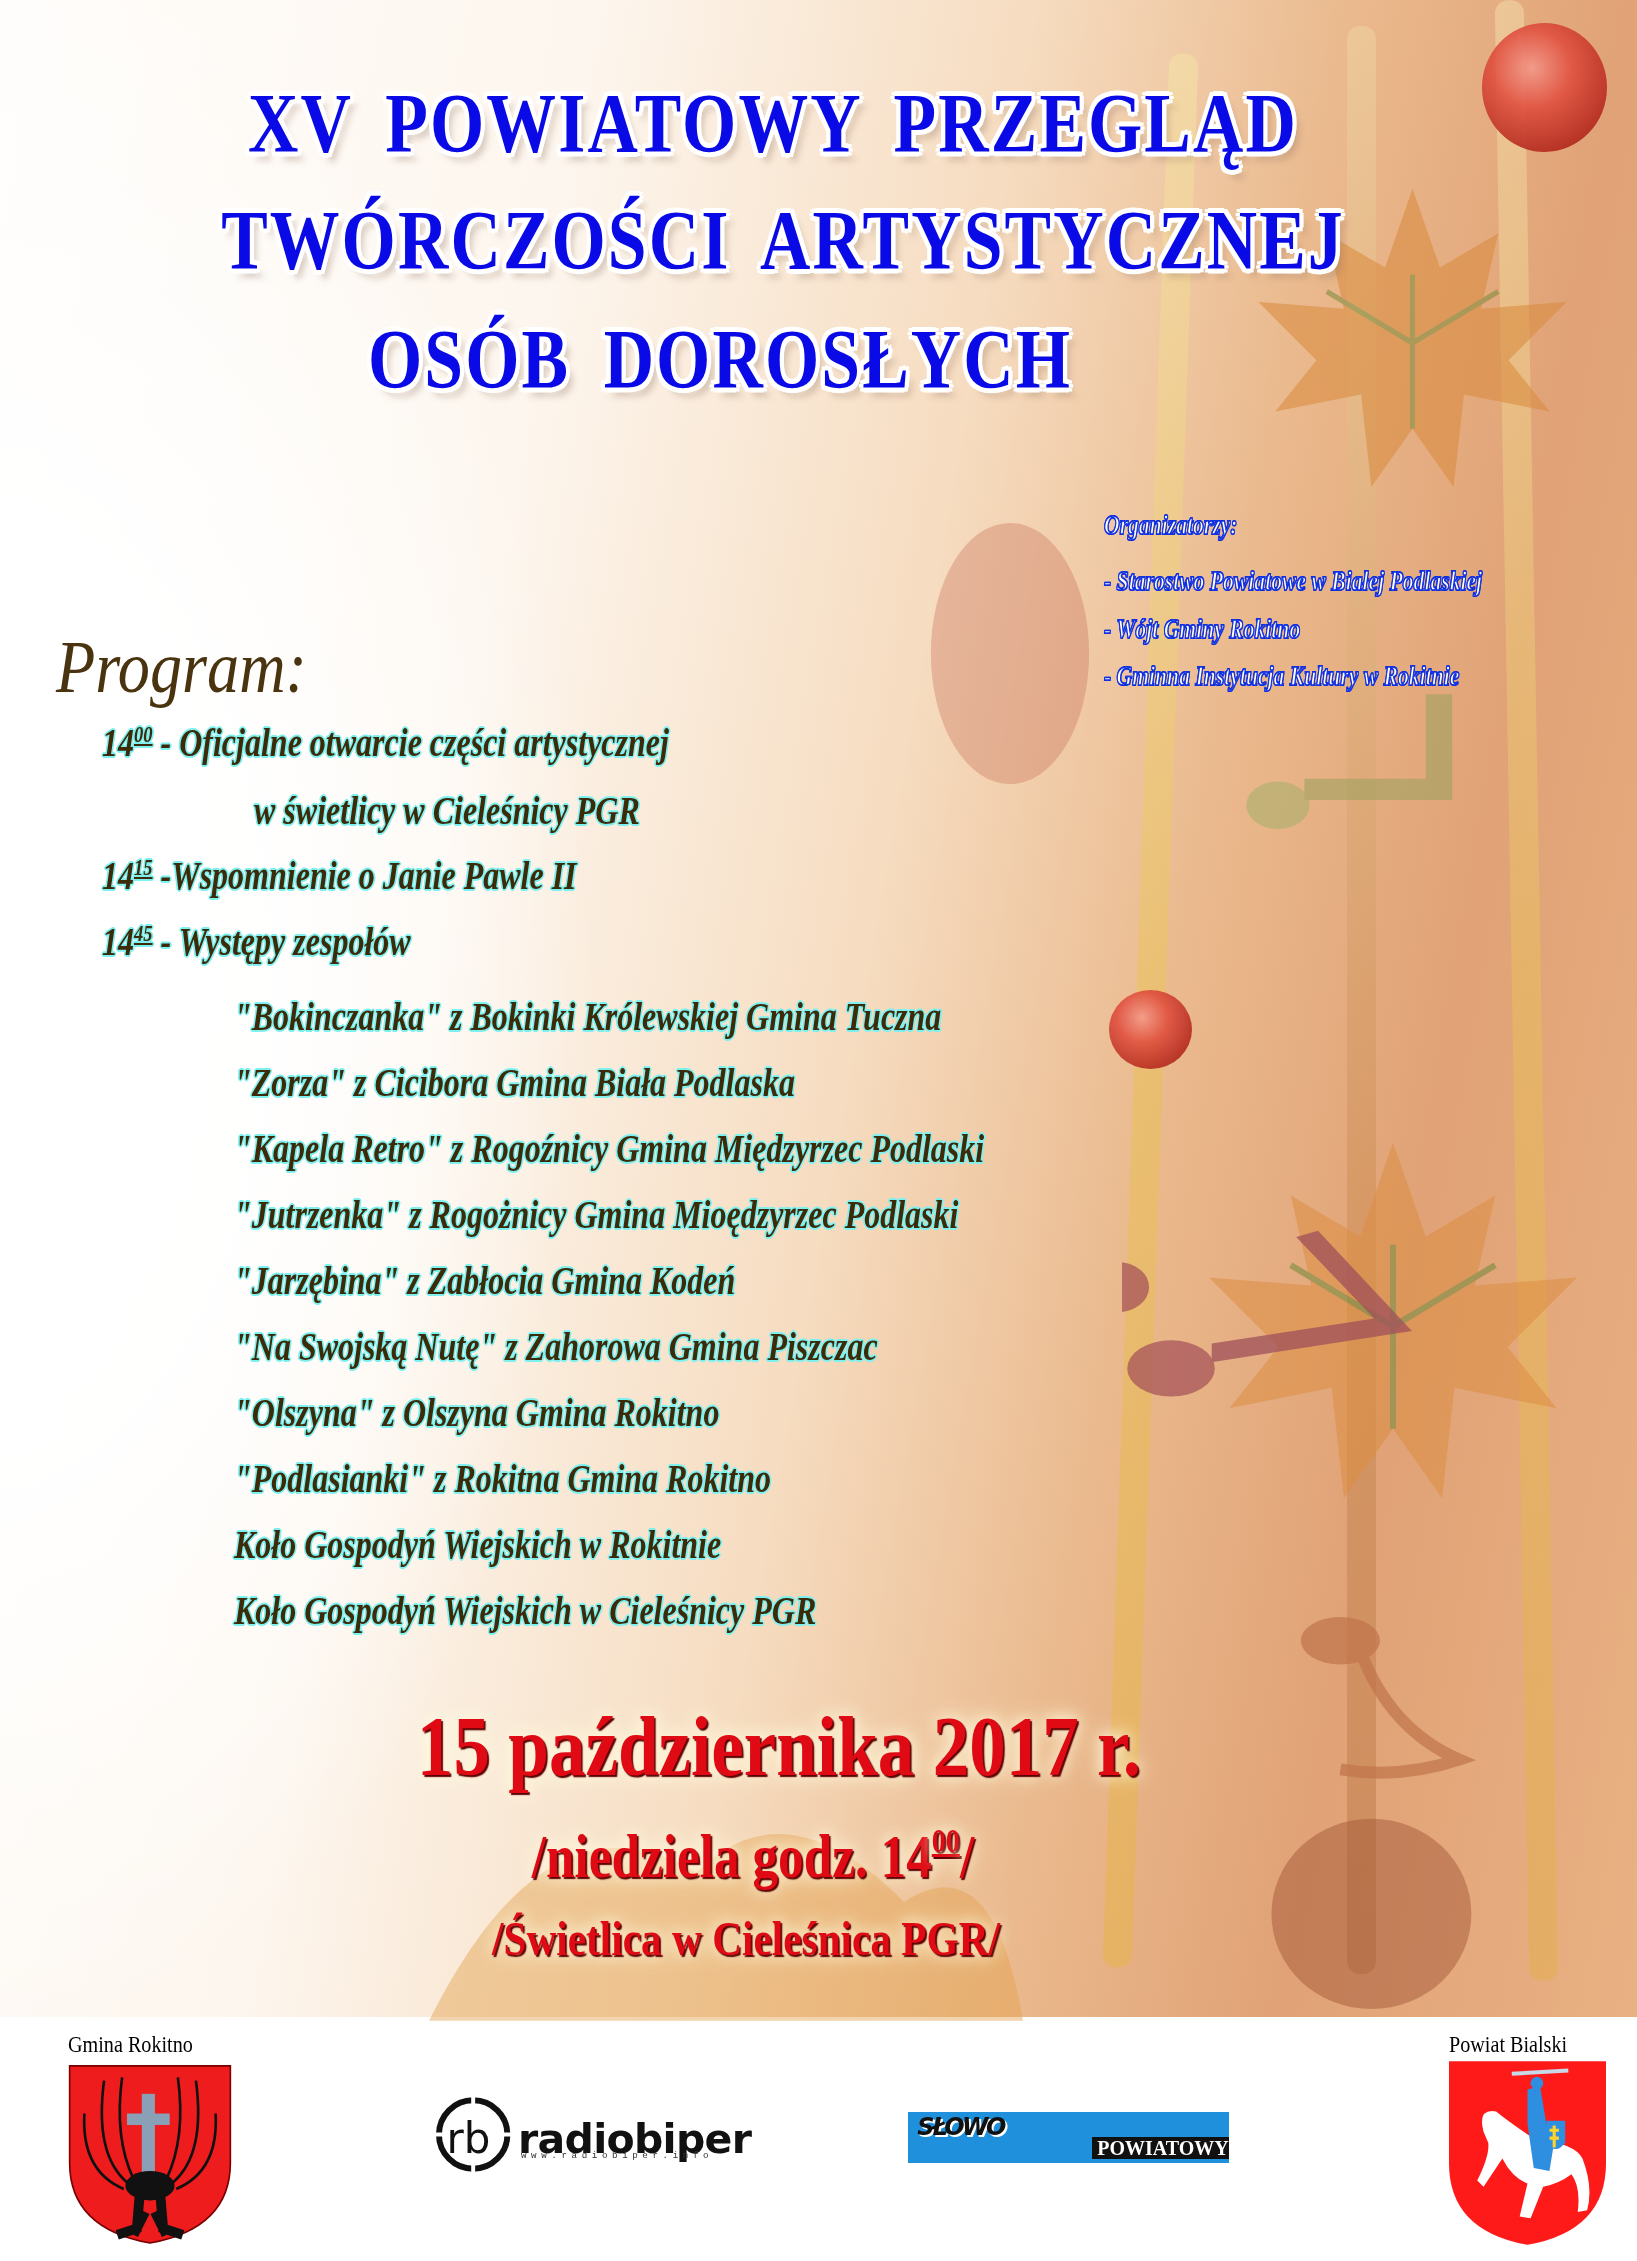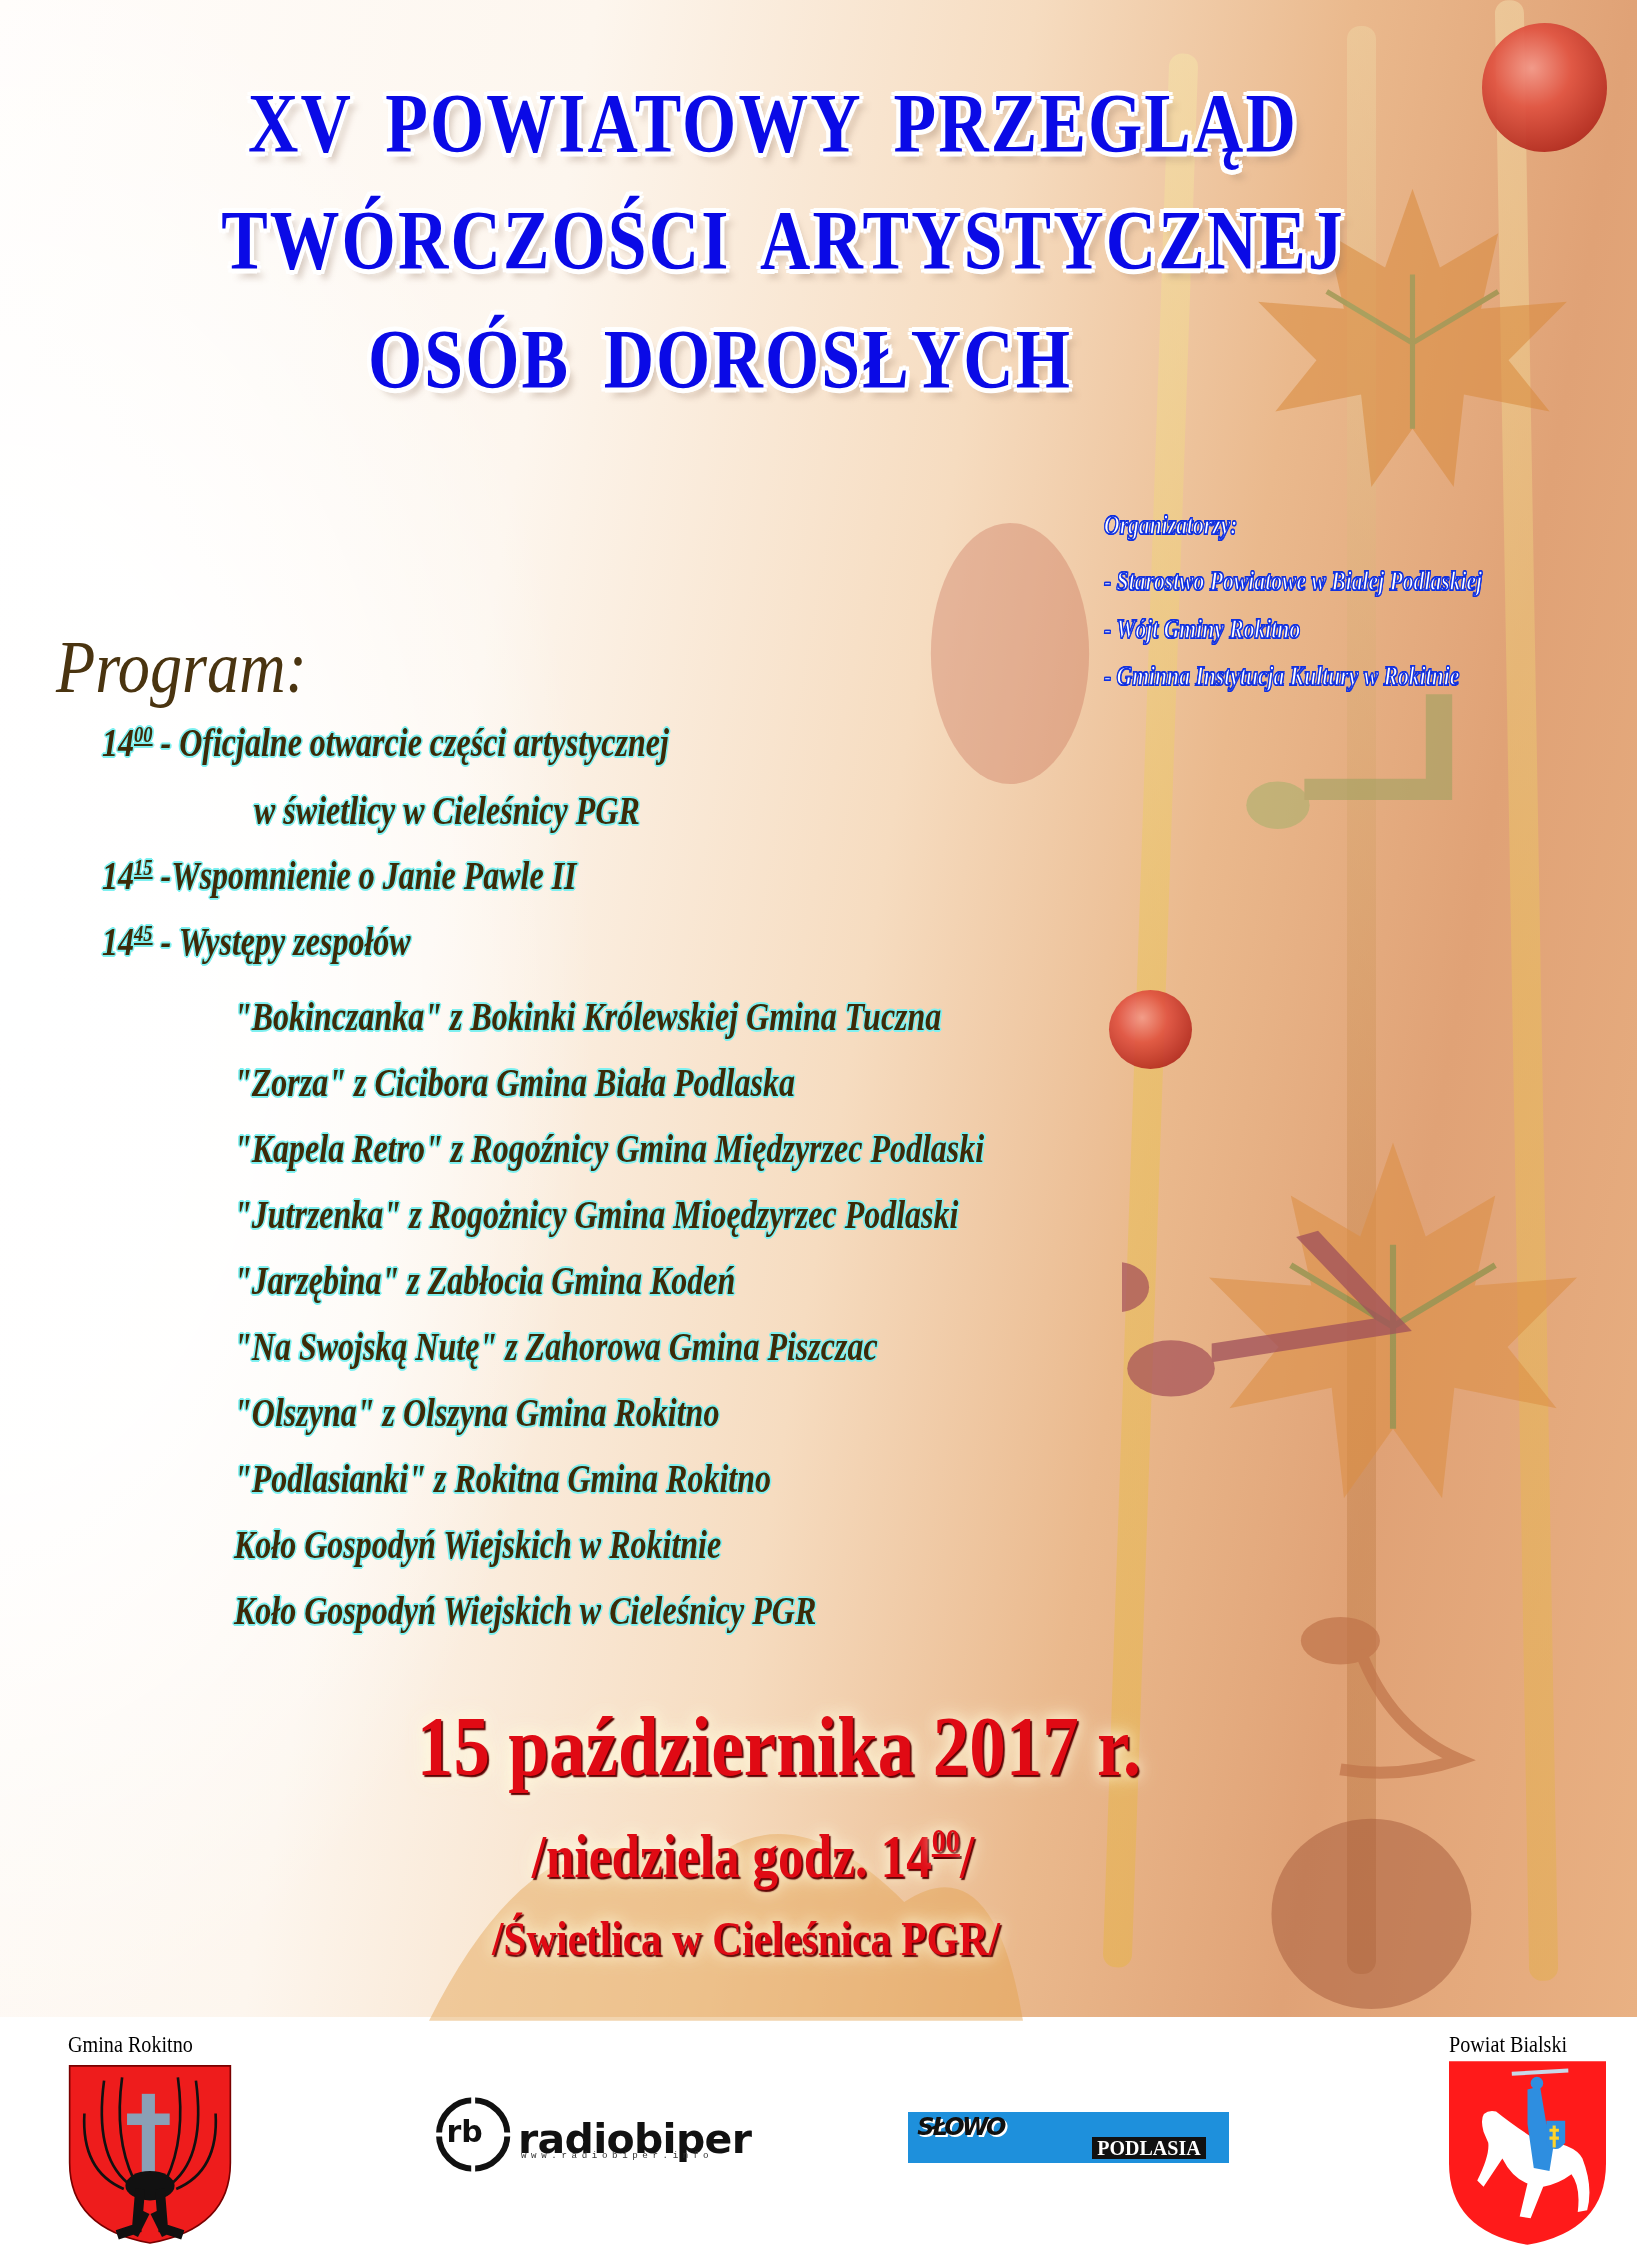--- a/index.html
+++ b/index.html
@@ -206,28 +206,28 @@
   <path d="M44 76 L42 100 L30 104 M56 76 L58 100 L70 104 M47 90 L40 104 M53 90 L60 104" stroke="#111" stroke-width="6" fill="none"></path>
   <path d="M36 72 Q16 55 22 10 M64 72 Q84 55 78 10 M40 70 Q28 45 33 8 M60 70 Q72 45 67 8 M34 76 Q8 65 10 30 M66 76 Q92 65 90 30" stroke="#111" stroke-width="1.6" fill="none"></path>
 </svg>
 
 <div class="radio-logo">
   <svg width="83" height="79" viewBox="0 0 125 120" style="position:absolute; left:0; top:0;">
     <circle cx="62" cy="60" r="52" stroke="#111" stroke-width="9" fill="none"></circle>
     <line x1="62" y1="0" x2="62" y2="120" stroke="#fff" stroke-width="6"></line>
     <line x1="0" y1="60" x2="125" y2="60" stroke="#fff" stroke-width="6"></line>
   </svg>
-  <span style="position:absolute; left:14.5px; top:18.5px; font-family:'DejaVu Sans',sans-serif; font-weight:bold; font-size:30px; color:#111;">rb</span>
+  <span style="position:absolute; left:14.5px; top:18.5px; font-family:'DejaVu Sans',sans-serif; font-weight:normal; font-size:42px; color:#111;">rb</span>
   <span style="position:absolute; left:86px; top:0; font-family:'DejaVu Sans',sans-serif; font-weight:bold; font-size:41px; color:#111; letter-spacing:-0.7px;margin-top:20px;">radiobiper</span>
   <span style="position:absolute; left:89px; top:55px; font-family:Liberation Mono, monospace; font-size:9.2px; color:#333; letter-spacing:4.6px;">www.radiobiper.info</span>
 </div>
 
 <div class="slowo-logo">
   <span class="slowo-word">SŁOWO</span>
-  <span class="slowo-sub">PODLASIA</span>
+  <span class="slowo-sub">POWIATOWY</span>
 </div>
 
 <div class="logo-caption" style="left:1449px; top:2032px;">Powiat Bialski</div>
 <svg class="coat" style="left:1449px; top:2061px; width:157px; height:184px;" viewBox="0 0 100 117">
   <path d="M0 0 H100 V65 Q100 108 50 117 Q0 108 0 65 Z" fill="#ff1a1a"></path>
   <path d="M22 45 Q18 30 30 32 Q40 40 55 50 Q80 52 85 62 Q92 80 88 95 L82 96 Q84 80 78 72 Q70 78 60 80 L52 100 L45 99 L50 78 Q40 74 34 62 L22 80 L18 76 Q26 60 25 52 Z" fill="#ffffff"></path>
   <path d="M50 18 L58 16 L62 40 L68 45 L64 70 L54 68 L50 40 Z" fill="#2e8ee0"></path>
   <circle cx="56" cy="14" r="4" fill="#2e8ee0"></circle>
   <path d="M40 8 L76 6" stroke="#c8d8e8" stroke-width="2.5"></path>
   <path d="M62 38 L74 38 L74 52 Q68 60 62 52 Z" fill="#2e8ee0"></path>

